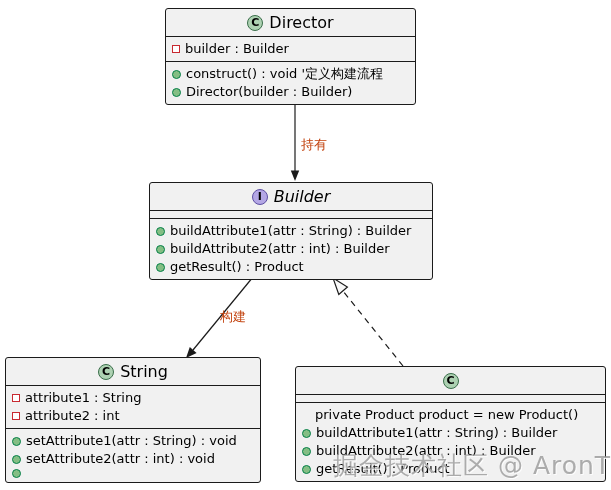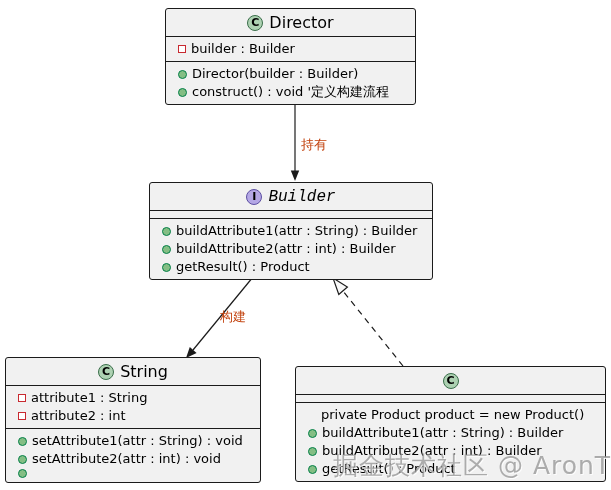--- a/index.html
+++ b/index.html
@@ -18,30 +18,30 @@
     border-radius: 3px;
     box-sizing: border-box;
     z-index: 2;
   }
   .uml-header {
     display: flex; align-items: center; justify-content: center;
     gap: 6px; height: 27px;
     border-bottom: 1px solid #1b1b1b;
   }
   .uml-title { font-size: 16px; color: #000; }
-  .uml-title.it { font-style: italic; font-family: Liberation Mono, monospace; }
+  .uml-title.it { font-style: italic; }
   .spot {
     display: inline-flex; align-items: center; justify-content: center;
     width: 16px; height: 16px; border-radius: 50%;
     font-size: 11px; font-weight: bold; color: #000;
     box-sizing: border-box;
   }
   .spot-c { background: #ADD1B2; border: 1px solid #3A6E4A; }
   .spot-i { background: #B4A7E5; border: 1px solid #5D4FA2; }
-  .uml-section { padding: 3px 6px; }
+  .uml-section { padding: 3px 0; }
   .uml-section.sep { border-top: 1px solid #1b1b1b; }
   .uml-section.empty { padding: 0; height: 7px; }
   .member {
     display: flex; align-items: center; gap: 5px;
     padding: 1px 6px; font-size: 13px; line-height: 16px;
     color: #000; white-space: nowrap;
   }
   .icon-sq {
     flex: 0 0 auto; width: 6px; height: 6px;
     border: 1px solid #C82930; background: #fff;
@@ -89,25 +89,25 @@
     </div>
     <div class="uml-section">
       <div class="member">
         <span class="icon-sq"></span>
         <span>builder : Builder</span>
       </div>
     </div>
     <div class="uml-section sep">
       <div class="member">
         <span class="icon-ci"></span>
-        <span>Director(builder : Builder)</span>
+        <span>construct() : void '定义构建流程</span>
       </div>
       <div class="member">
         <span class="icon-ci"></span>
-        <span>construct() : void '定义构建流程</span>
+        <span>Director(builder : Builder)</span>
       </div>
     </div>
   </div>
 
   <div class="uml-box" style="left:149px; top:182px; width:284px;">
     <div class="uml-header">
       <span class="spot spot-i">I</span>
       <span class="uml-title it">Builder</span>
     </div>
     <div class="uml-section empty"></div>

